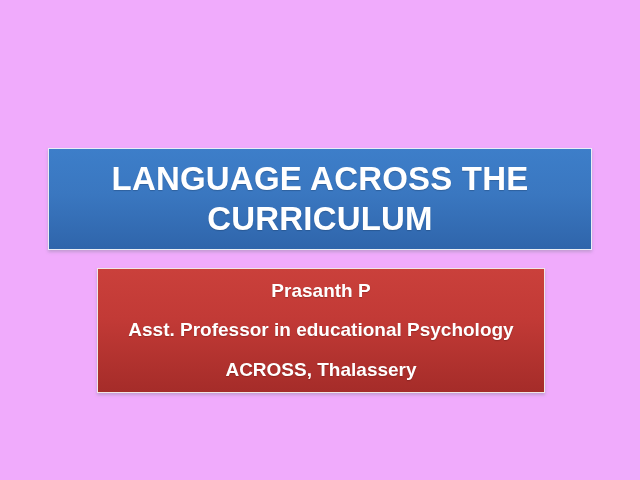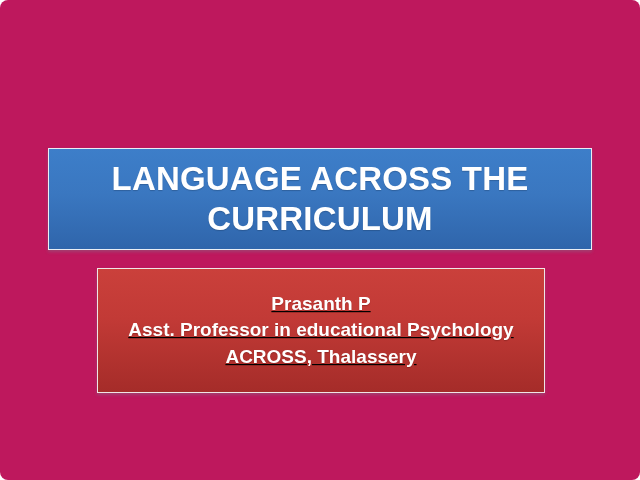--- a/index.html
+++ b/index.html
@@ -11,22 +11,21 @@
     height: 480px;
     background: #ffffff;
     font-family: "Liberation Sans", sans-serif;
     overflow: hidden;
     position: relative;
   }
 
   .slide {
     position: absolute;
     inset: 0;
-    background: #be185d;
-    border-radius: 8px;
+    background: #f0abfc;
   }
 
   
   .title-box {
     position: absolute;
     left: 48px;
     top: 148px;
     width: 544px;
     height: 102px;
     box-sizing: border-box;
@@ -57,33 +56,32 @@
     height: 125px;
     box-sizing: border-box;
     background: linear-gradient(to bottom, #ca403b 0%, #c23a36 40%, #a52c29 100%);
     border: 1px solid #f0e6e6;
     box-shadow: 0 2px 3px rgba(120,130,145,0.38);
     display: flex;
     flex-direction: column;
     align-items: center;
     justify-content: center;
     padding: 4px 12px;
-    text-decoration: underline;
   }
   .subtitle-line {
     color: #ffffff;
     font-weight: bold;
     font-size: 19px;
     line-height: 1.18;
     text-align: center;
     white-space: pre-line;
     text-shadow: 0 1px 1px rgba(90,20,18,0.35);
   }
   .subtitle-line + .subtitle-line {
-    margin-top: 4px;
+    margin-top: 17px;
   }
 </style>
 </head>
 <body>
 
 <div class="slide">
 
   <div class="title-box">
     <div class="title-text">LANGUAGE ACROSS THE CURRICULUM</div>
   </div>

